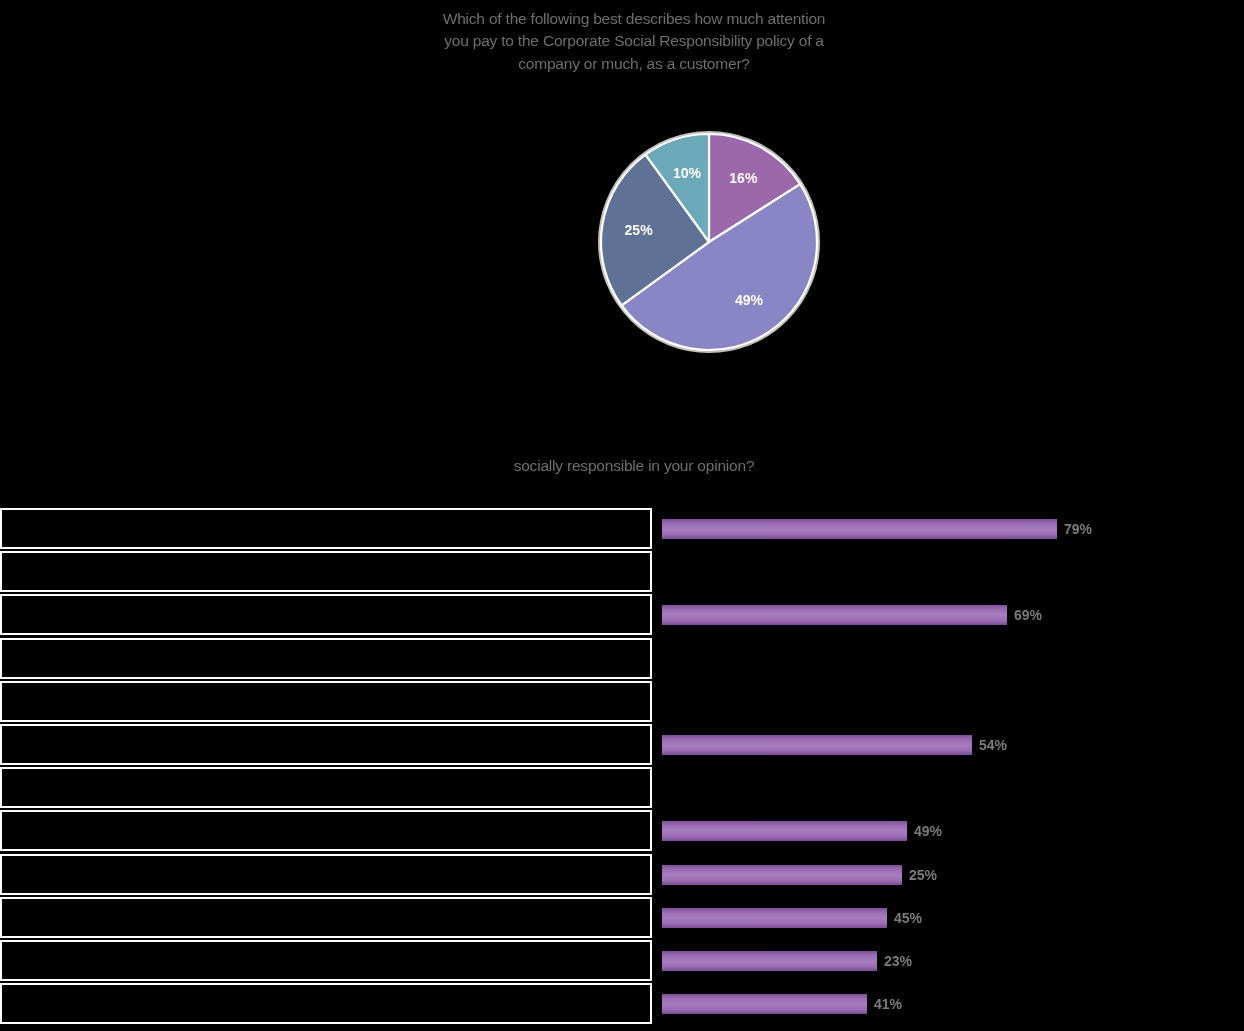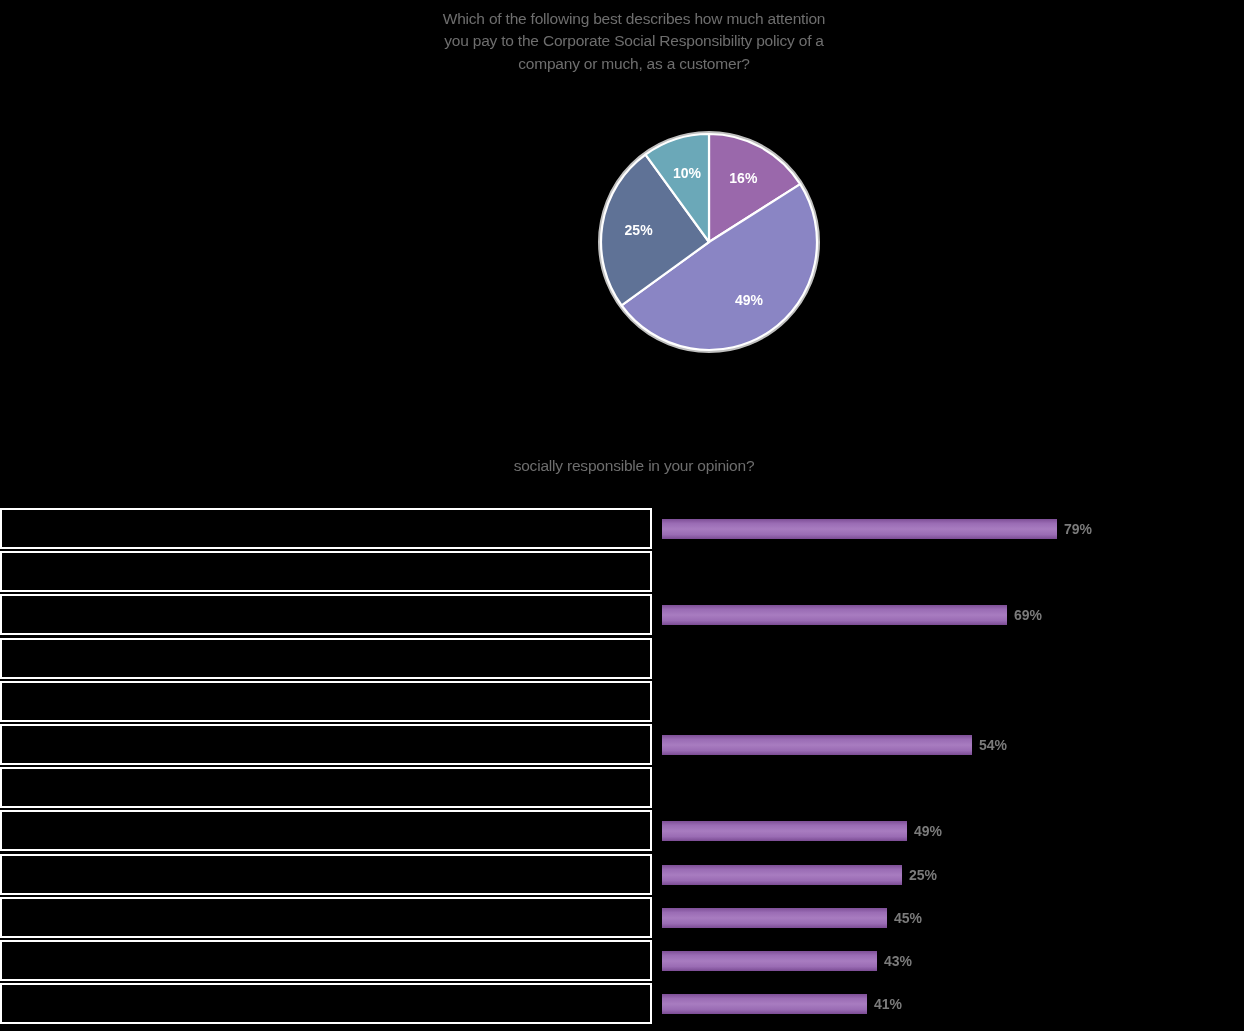--- a/index.html
+++ b/index.html
@@ -148,20 +148,20 @@
       <div class="brow" style="top: 345.6px;">
         <div class="bar" style="width: 240px;"></div>
         <div class="bval" style="left: 247px;">25%</div>
       </div>
       <div class="brow" style="top: 388.8px;">
         <div class="bar" style="width: 225px;"></div>
         <div class="bval" style="left: 232px;">45%</div>
       </div>
       <div class="brow" style="top: 432px;">
         <div class="bar" style="width: 215px;"></div>
-        <div class="bval" style="left: 222px;">43%</div>
+        <div class="bval" style="left: 222px;">23%</div>
       </div>
       <div class="brow" style="top: 475.2px;">
         <div class="bar" style="width: 205px;"></div>
         <div class="bval" style="left: 212px;">41%</div>
       </div>
     </div>
 </div>
 
 </body></html>

